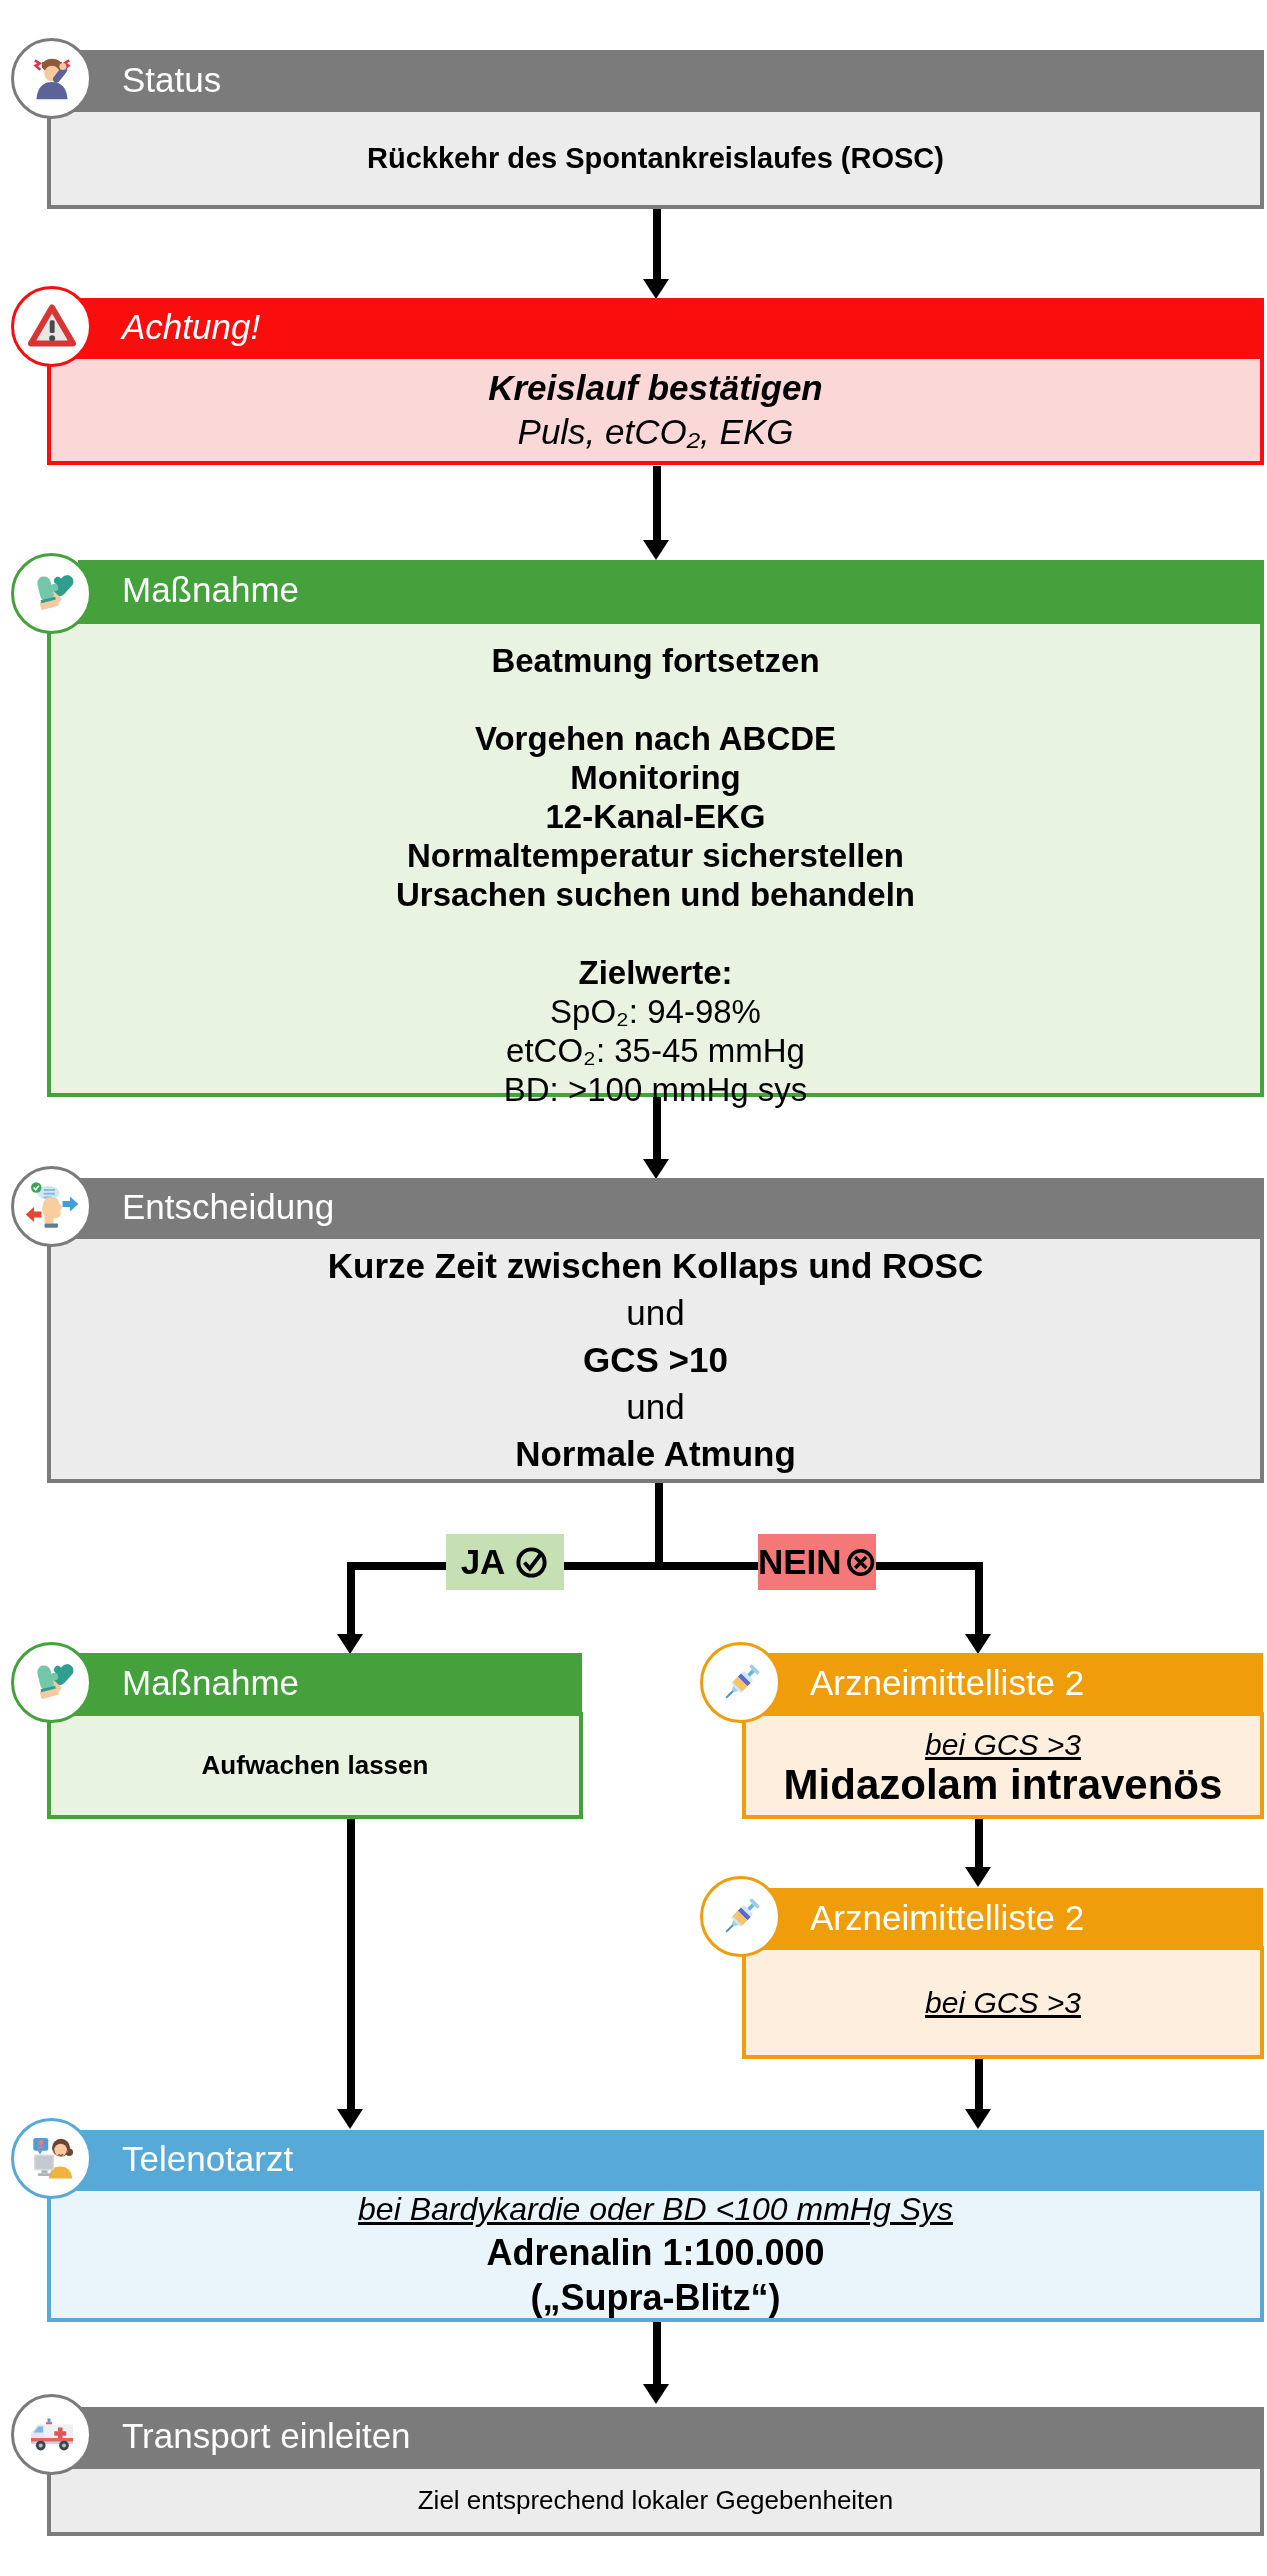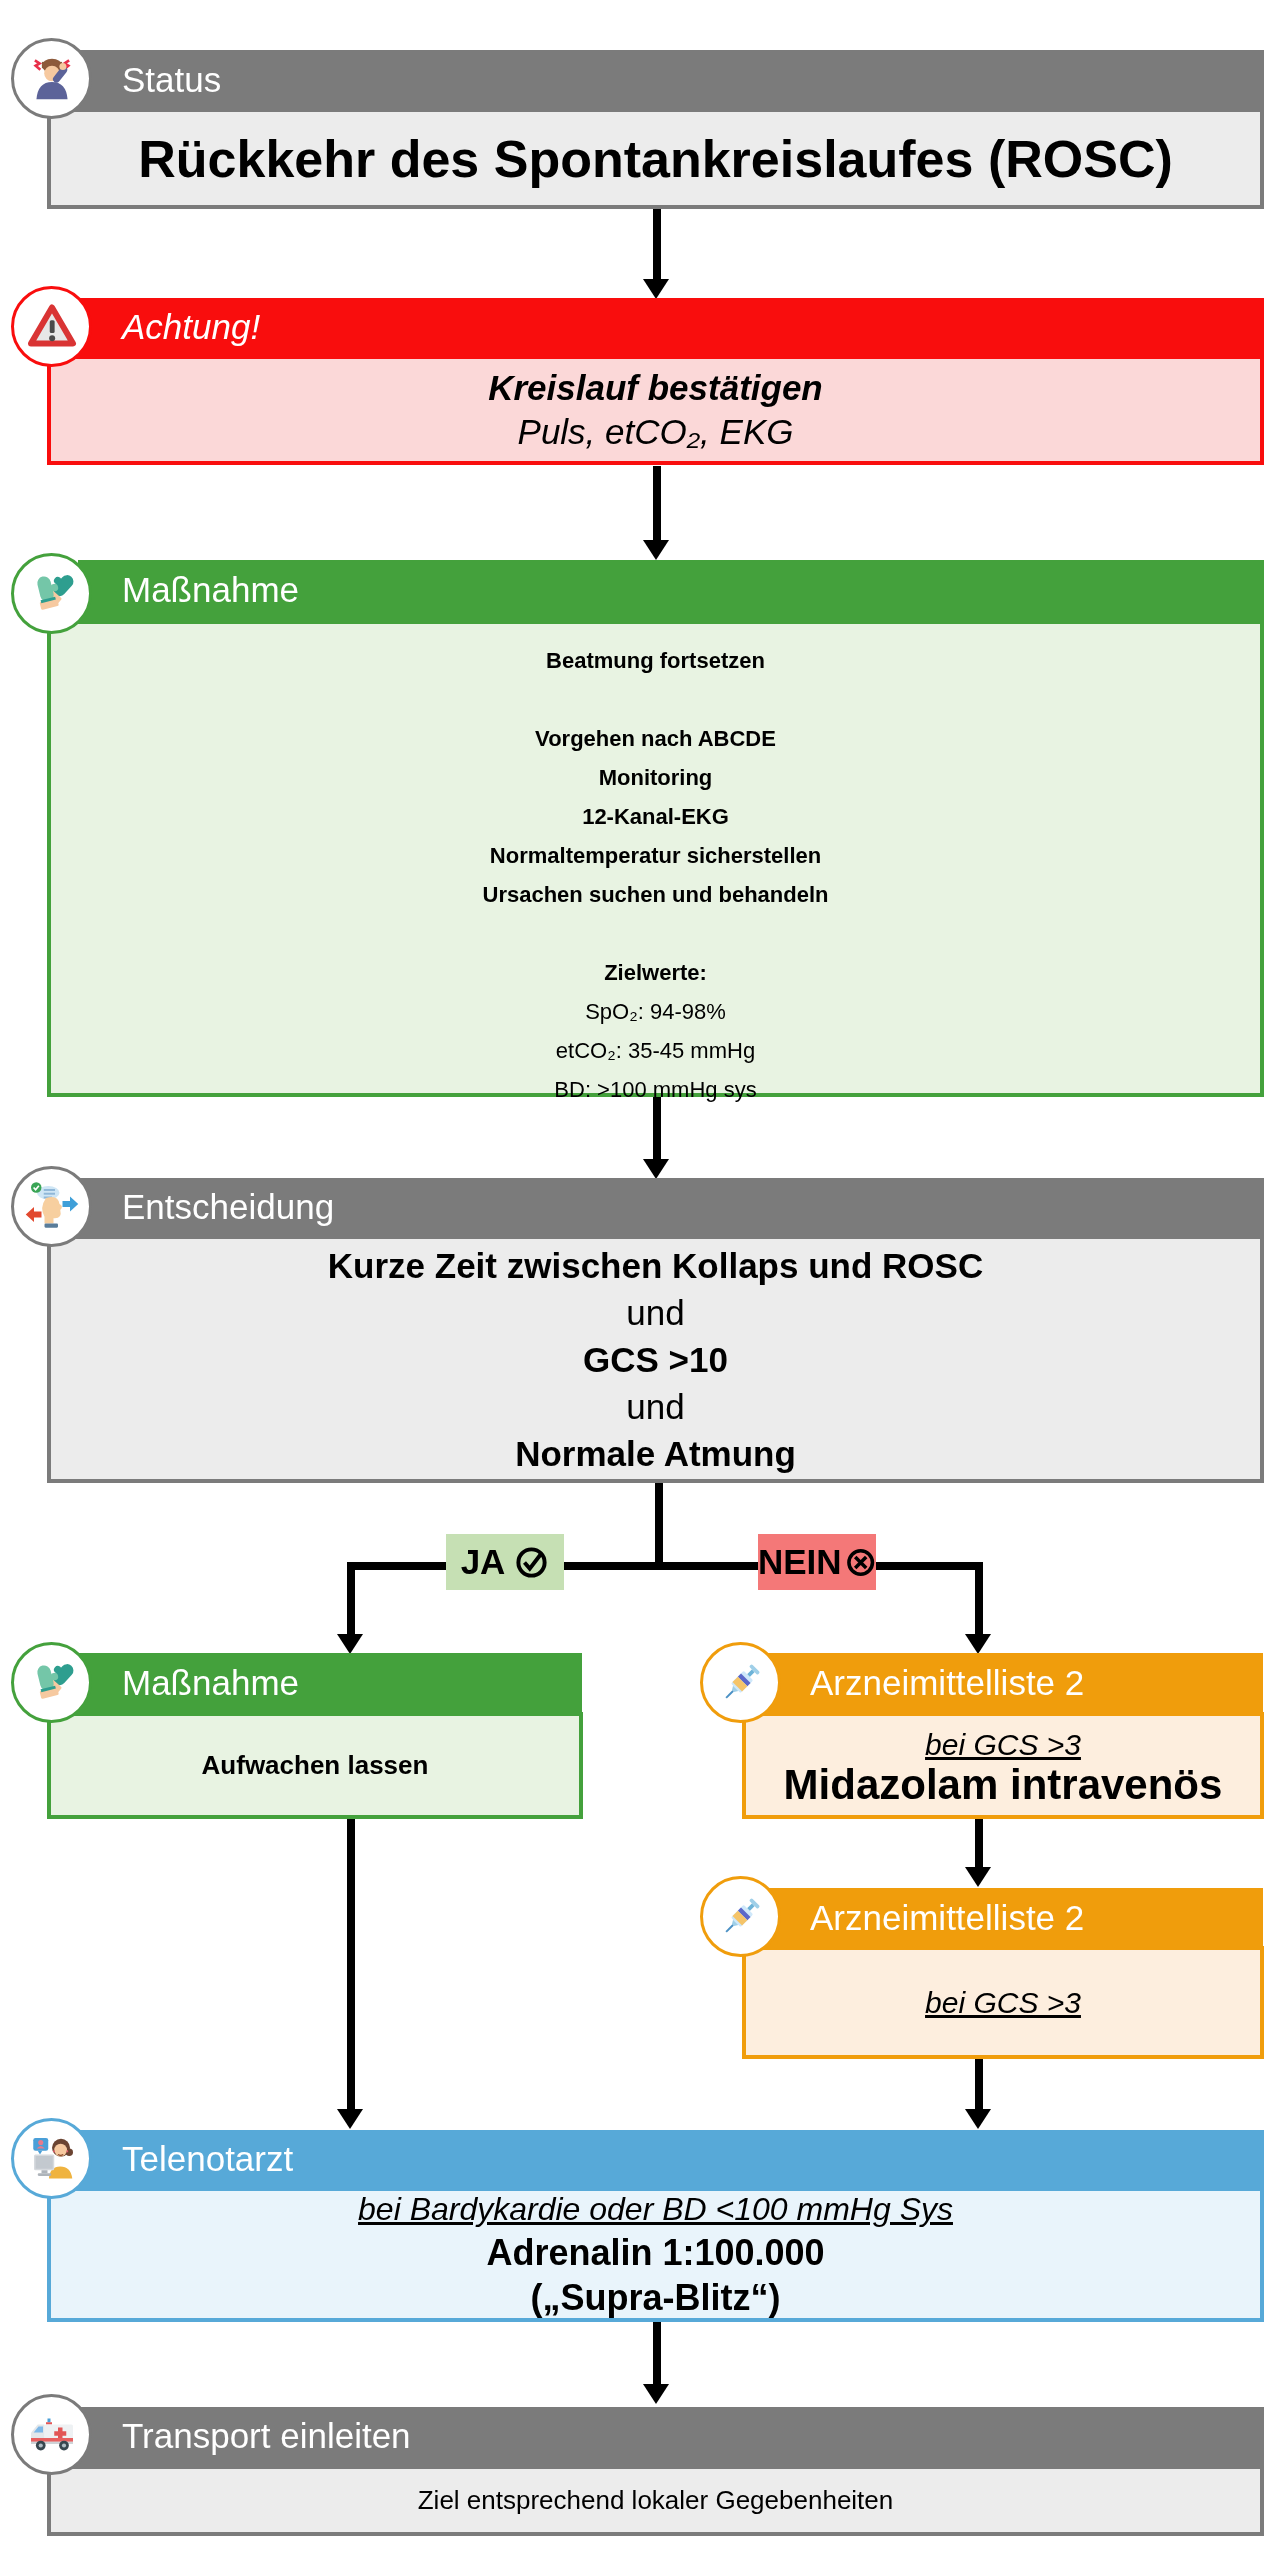--- a/index.html
+++ b/index.html
@@ -41,22 +41,22 @@
   .c-orange{border-color:var(--orange);} .bar-orange{background:var(--orange);}
   .c-blue  {border-color:var(--blue);}   .bar-blue  {background:var(--blue);}
   .fill-gray  {background:var(--gray-light);}
   .fill-red   {background:var(--red-light);}
   .fill-green {background:var(--green-light);}
   .fill-orange{background:var(--orange-light);}
   .fill-blue  {background:var(--blue-light);}
   .badge-ja  {background:var(--ja);}
   .badge-nein{background:var(--nein);}
   
-  .title{font-size:52px;font-weight:700;}
-  .line {font-size:22px;line-height:39px;min-height:39px;}
+  .title{font-size:29px;font-weight:700;}
+  .line {font-size:33px;line-height:39px;min-height:39px;}
   .dline{font-size:35px;line-height:47px;min-height:47px;}
   .tline{font-size:36px;line-height:45px;min-height:45px;}
   .b{font-weight:700;}
   .iu{font-style:italic;text-decoration:underline;}
   .cond{font-size:30px;line-height:38px;}
   .drug{font-size:42px;line-height:42px;}
   .single{font-size:26px;}
   svg{display:block;}
 </style>
 </head>

